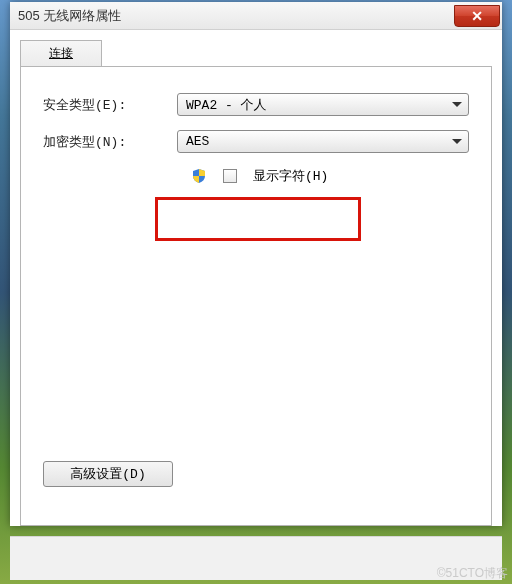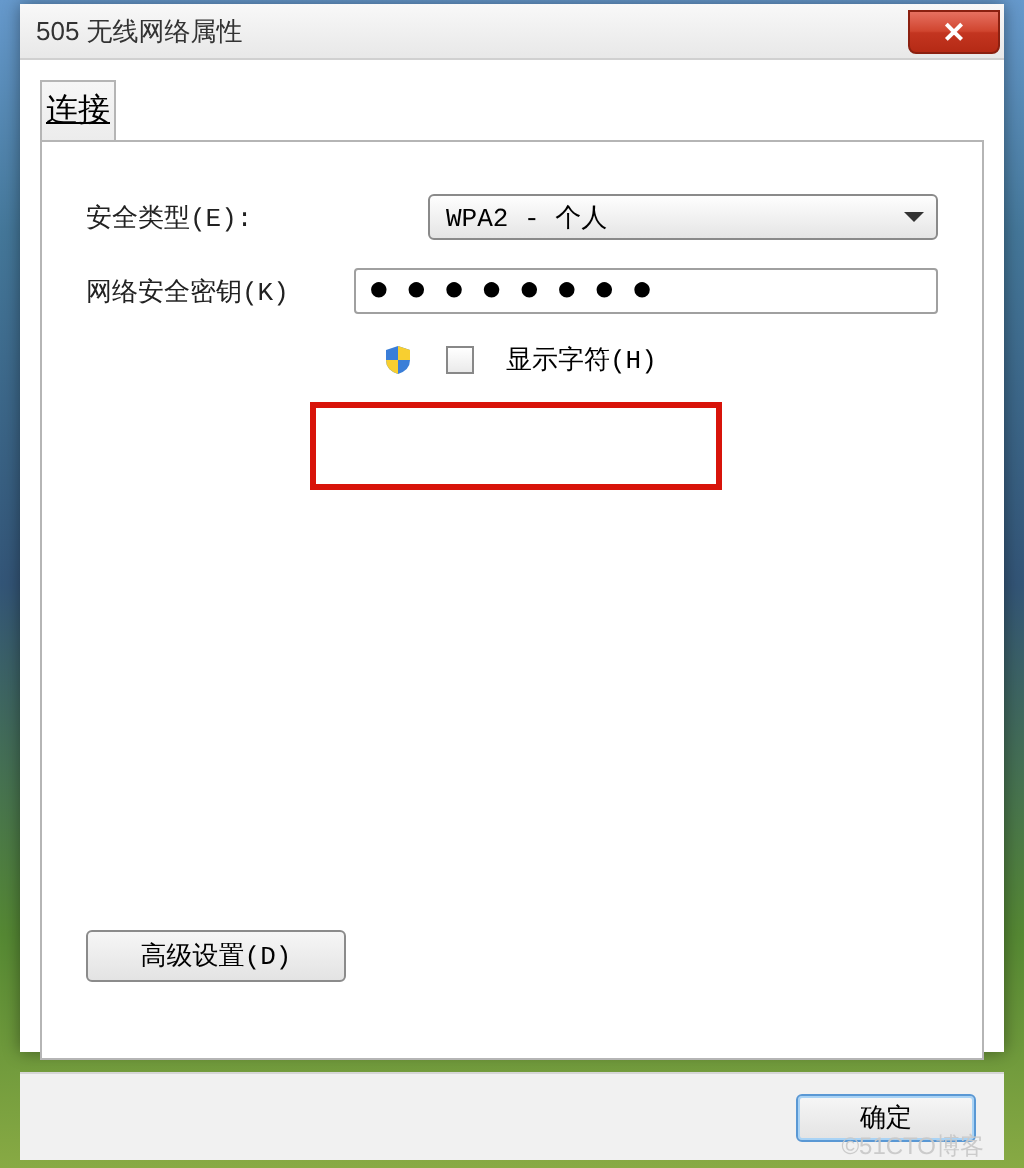--- a/index.html
+++ b/index.html
@@ -55,27 +55,27 @@
       padding: 10px;
       height: 550px;
       position: relative;
     }
     .tab-row {
       display: flex;
       position: relative;
       z-index: 2;
     }
     .tab {
-      padding: 4px 2px;
+      padding: 4px 28px;
       border: 1px solid #b5b5b5;
       background: linear-gradient(180deg, #f6f6f6, #ececec);
       border-bottom: 1px solid #b5b5b5;
       margin-right: -1px;
       cursor: pointer;
-      font-size: 16px;
+      font-size: 12px;
       text-decoration: underline;
     }
     .tab.active {
       background: #ffffff;
       border-bottom: 1px solid #ffffff;
       position: relative;
       top: 1px;
     }
     .panel {
       border: 1px solid #b5b5b5;
@@ -99,21 +99,20 @@
       flex: 1;
       height: 23px;
       border: 1px solid #8a8a8a;
       border-radius: 3px;
       background: linear-gradient(180deg, #fefefe 0%, #e5e5e5 100%);
       display: flex;
       align-items: center;
       justify-content: space-between;
       padding: 0 4px 0 8px;
       cursor: pointer;
-      margin-left: 37px;
     }
     .select .arrow {
       width: 0; height: 0;
       border-left: 5px solid transparent;
       border-right: 5px solid transparent;
       border-top: 5px solid #333;
       margin-right: 2px;
     }
     .pw-input {
       flex: 1;
@@ -188,21 +187,21 @@
       align-items: center;
       justify-content: center;
       cursor: pointer;
     }
     .btn.default {
       border: 1px solid #5a98d4;
       box-shadow: inset 0 0 0 1px #a9d3f5;
     }
     .watermark {
       position: absolute;
-      right: 20px;
+      right: 4px;
       bottom: 2px;
       color: rgba(200,200,200,0.95);
       font-size: 12px;
       pointer-events: none;
       z-index: 50;
     }
   </style>
 </head>
 <body>
 
@@ -222,27 +221,28 @@
     <div class="panel">
 
       <div class="row">
         <span class="label">安全类型(E):</span>
         <div class="select">
           <span>WPA2 - 个人</span>
           <span class="arrow"></span>
         </div>
       </div>
 
-
       <div class="row">
-        <span class="label">网络安全密钥(K)</span>
-        <div class="pw-input">
-          <span>●●●●●●●●</span>
+        <span class="label">加密类型(N):</span>
+        <div class="select">
+          <span>AES</span>
+          <span class="arrow"></span>
         </div>
       </div>
+
 
       <div class="checkbox-row">
         <span class="shield">
           <svg viewBox="0 0 16 16" width="16" height="16">
             <path d="M8 1 L14 3 L14 8 Q14 13 8 15 Q2 13 2 8 L2 3 Z" fill="#3a7ed8"></path>
             <path d="M8 1 L14 3 L14 8 L8 8 Z" fill="#f8cf30"></path>
             <path d="M8 8 L8 15 Q2 13 2 8 Z" fill="#f8cf30"></path>
           </svg>
         </span>
         <div class="checkbox"></div>
@@ -250,20 +250,17 @@
       </div>
 
       <div class="highlight-box" style="left:134px; top:130px; width:206px; height:44px;"></div>
 
       <div class="adv-btn">
         <span>高级设置(D)</span>
       </div>
     </div>
 
     <div class="bottom-bar">
-      <div class="btn default">
-        <span>确定</span>
-      </div>
     </div>
   </div>
 </div>
 
 <div class="watermark">©51CTO博客</div>
 
 </body></html>

